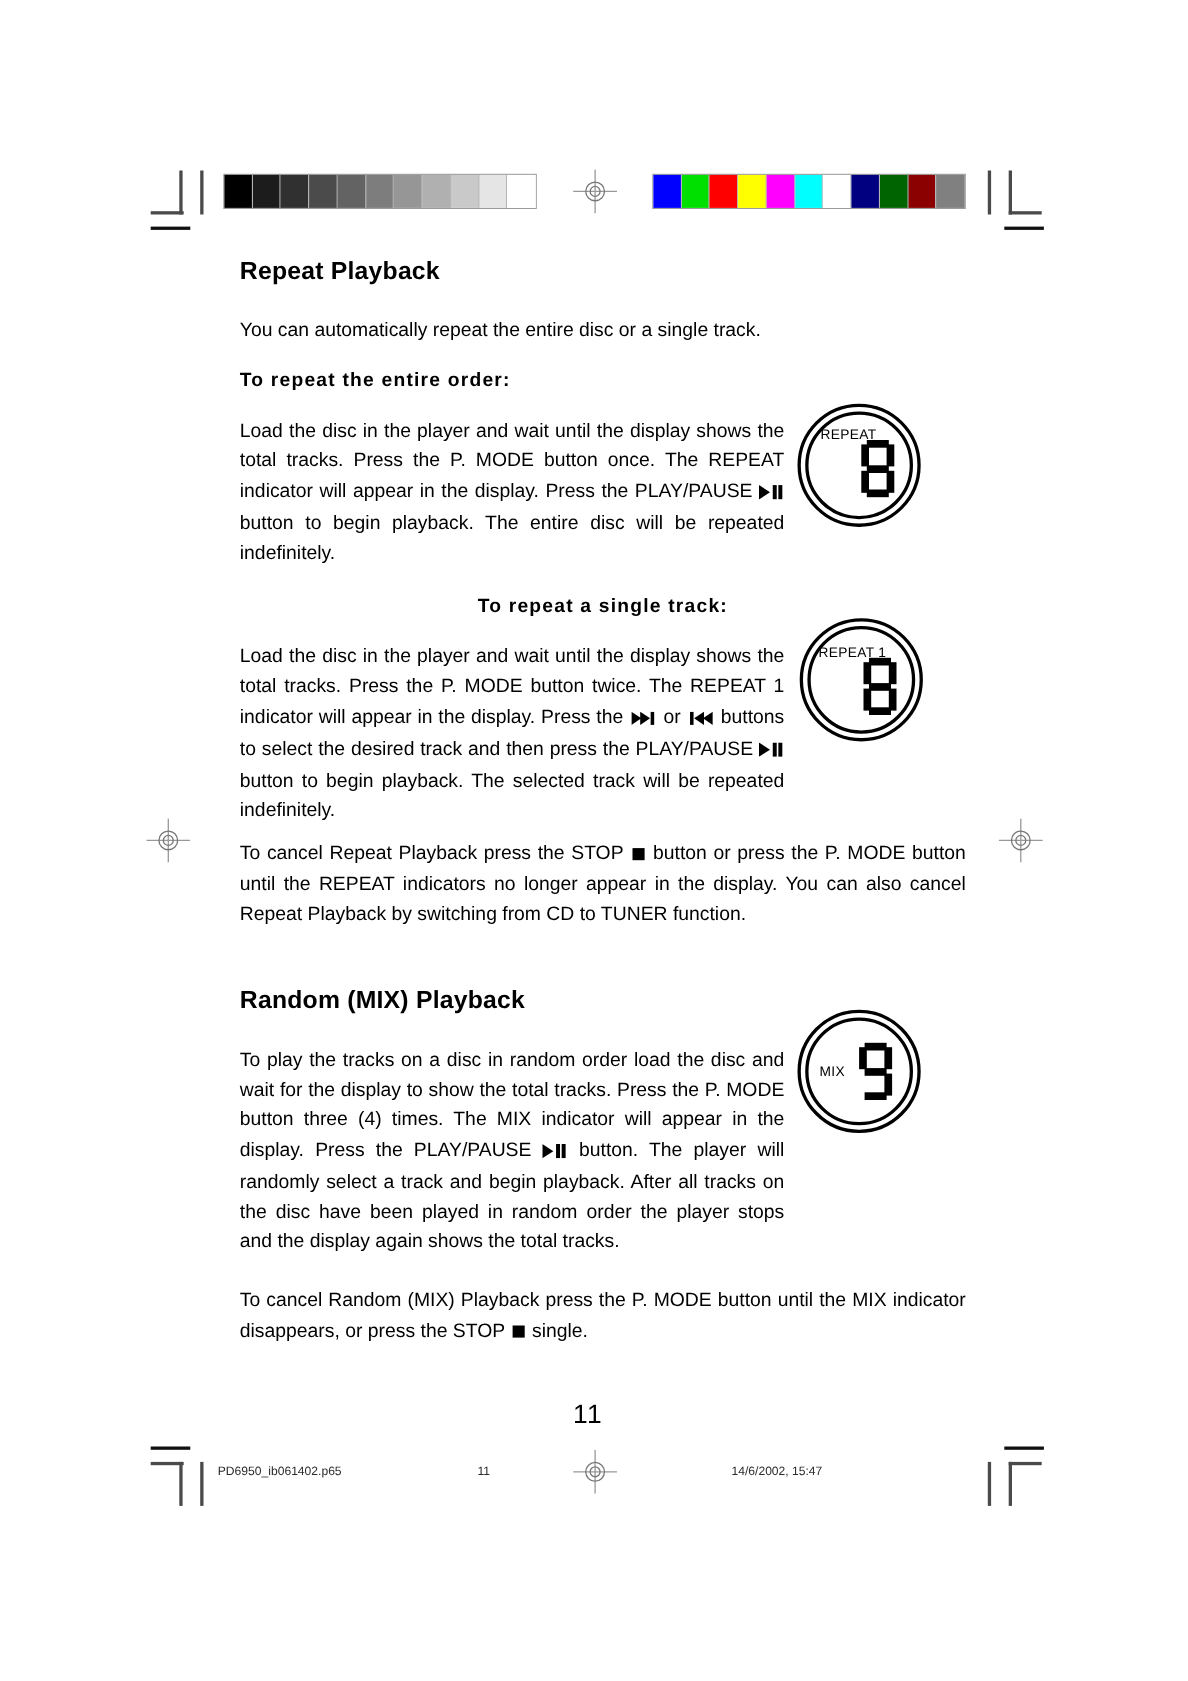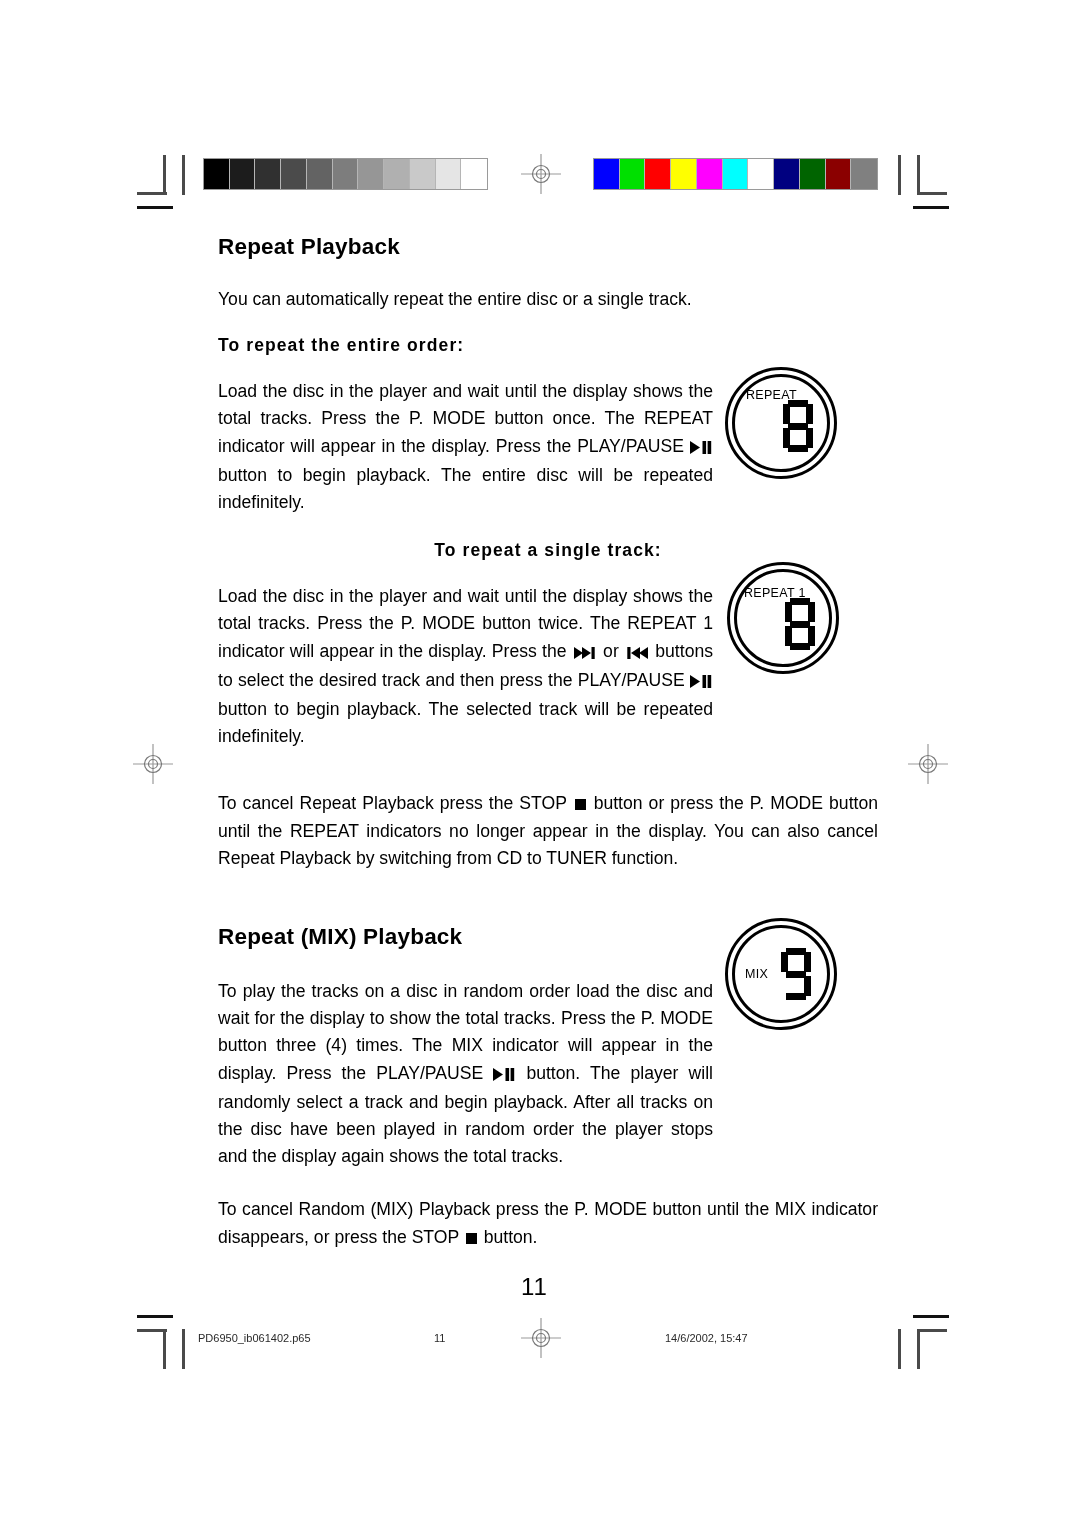--- a/index.html
+++ b/index.html
@@ -234,36 +234,36 @@
             <rect x="1.3" y="0" width="3.2" height="12" fill="#000"></rect>
             <polygon points="14,0 5,6 14,12" fill="#000"></polygon>
             <polygon points="22,0 13,6 22,12" fill="#000"></polygon>
           </svg></span><span> buttons to select the desired track and then press the PLAY/PAUSE </span><span class="glyph-playpause"><svg width="22" height="13" viewBox="0 0 22 13">
             <polygon points="0,0 10,6.5 0,13" fill="#000"></polygon>
             <rect x="12.5" y="0" width="3.6" height="13" fill="#000"></rect>
             <rect x="17.6" y="0" width="3.6" height="13" fill="#000"></rect>
           </svg></span><span> button to begin playback. The selected track will be repeated indefinitely.</span>
     </p>
 
-    <p class="body full" style="margin-top:40px;">
+    <p class="body full" style="margin-top:12px;">
       <span>To cancel Repeat Playback press the STOP </span><span class="glyph-stop"></span><span> button or press the P. MODE button until the REPEAT indicators no longer appear in the display. You can also cancel Repeat Playback by switching from CD to TUNER function.</span>
     </p>
 
-    <h2 class="sec" style="margin-top:52px;">Repeat (MIX) Playback</h2>
+    <h2 class="sec" style="margin-top:52px;">Random (MIX) Playback</h2>
 
     <p class="body narrow" style="margin-top:28px;">
       <span>To play the tracks on a disc in random order load the disc and wait for the display to show the total tracks. Press the P. MODE button three (4) times. The MIX indicator will appear in the display. Press the PLAY/PAUSE </span><span class="glyph-playpause"><svg width="22" height="13" viewBox="0 0 22 13">
             <polygon points="0,0 10,6.5 0,13" fill="#000"></polygon>
             <rect x="12.5" y="0" width="3.6" height="13" fill="#000"></rect>
             <rect x="17.6" y="0" width="3.6" height="13" fill="#000"></rect>
           </svg></span><span> button. The player will randomly select a track and begin playback. After all tracks on the disc have been played in random order the player stops and the display again shows the total tracks.</span>
     </p>
 
     <p class="body full" style="margin-top:26px;">
-      <span>To cancel Random (MIX) Playback press the P. MODE button until the MIX indicator disappears, or press the STOP </span><span class="glyph-stop"></span><span> button.</span>
+      <span>To cancel Random (MIX) Playback press the P. MODE button until the MIX indicator disappears, or press the STOP </span><span class="glyph-stop"></span><span> single.</span>
     </p>
   </div>
 
   <div class="lcd" style="left:725px; top:367px;">
     <div class="ring-outer"></div>
     <div class="ring-inner"></div>
     <div class="lcd-label" style="left:21px; top:21px;">REPEAT</div>
     <div class="seg7" style="left:58px; top:33px;">
       <div class="s sa" style="display: block;"></div>
         <div class="s sb" style="display: block;"></div>

